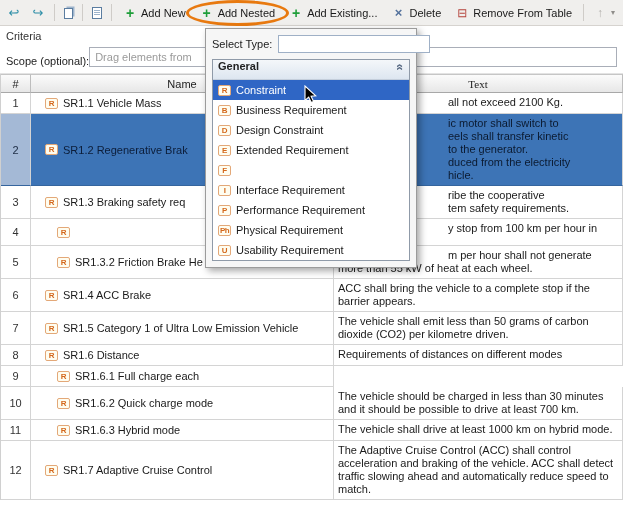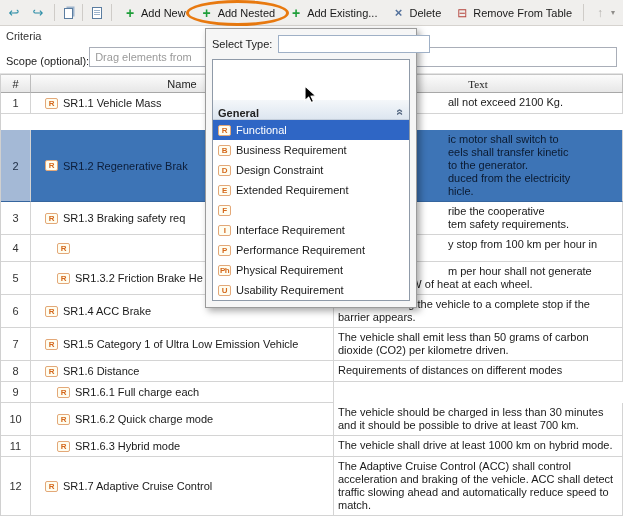--- a/index.html
+++ b/index.html
@@ -58,37 +58,37 @@
   .td.name { width: 303px; display: flex; align-items: center; padding-left: 14px; }
   .td.name.lvl2 { padding-left: 26px; }
   .td.text { flex: 1; padding: 3px 4px; line-height: 13px; }
   .nm { margin-left: 5px; white-space: nowrap; overflow: hidden; }
   .frag { line-height: 13px; white-space: nowrap; }
   .frag.ind { padding-left: 110px; }
   .rbadge { display: inline-flex; align-items: center; justify-content: center; flex: none;
             width: 13px; height: 11px; border: 1px solid #e3a878; border-radius: 2px;
             background: #fffdf0; color: #d4691e; font-size: 8px; font-weight: bold;
             letter-spacing: -0.5px; }
-  .tr.sel .td { background: #3d74b6; border-bottom-color: #35659e; margin-top: 16px; }
+  .tr.sel .td { background: #3d74b6; border-bottom-color: #35659e; }
   .tr.sel .td.num { background: #a4b9d6; color: #1c2c44; }
   .tr.sel .nm { color: #0c1d39; }
   .tr.sel .frag { color: #0b1a30; }
 
   
   .popup { position: absolute; left: 205px; top: 28px; width: 212px; z-index: 10;
            background: #f6f6f6; border: 1px solid #9b9b9b; padding: 6px;
            box-shadow: 3px 3px 7px rgba(0,0,0,0.35); }
   .pop-top { display: flex; align-items: center; gap: 6px; margin-bottom: 6px; }
   .pop-top-label { color: #222; white-space: nowrap; }
   .search-input { flex: 1; height: 18px; border: 1px solid #9fb0c6; background: #fff;
                   padding: 0 4px; font: 11px "Liberation Sans", sans-serif; }
   .listbox { border: 1px solid #8f9aa8; background: #fff; }
   .group-hdr { height: 20px; background: linear-gradient(#f4f7fa, #dde6f0);
-               border-bottom: 1px solid #c4cedb; display: flex; align-items: flex-end;
-               padding: 0 5px; font-weight: bold; color: #222; margin-top: 40px; }
+               border-bottom: 1px solid #c4cedb; display: flex; align-items: flex-start;
+               padding: 0 5px; font-weight: bold; color: #222; }
   .collapse { margin-left: auto; transform: rotate(90deg); color: #5a6c85;
               font-size: 12px; font-weight: bold; }
   .opt { height: 20px; display: flex; align-items: center; gap: 5px; padding: 0 5px; }
   .opt.selected { background: #2f66c5; color: #fff; }
   .cursor { position: absolute; left: 98px; top: 56px; z-index: 20; pointer-events: none; }
 </style>
 </head>
 <body>
 
 <div class="app">
@@ -292,21 +292,21 @@
       <span class="pop-top-label">Select Type:</span>
       <input class="search-input" type="text" placeholder="" style="">
     </div>
     <div class="listbox">
       <div class="group-hdr">
         <span>General</span>
         <span class="collapse">«</span>
       </div>
       <div class="opt selected">
         <span class="rbadge">R</span>
-        <span>Functional</span>
+        <span>Constraint</span>
       </div>
       <div class="opt">
         <span class="rbadge">B</span>
         <span>Business Requirement</span>
       </div>
       <div class="opt">
         <span class="rbadge">D</span>
         <span>Design Constraint</span>
       </div>
       <div class="opt">

